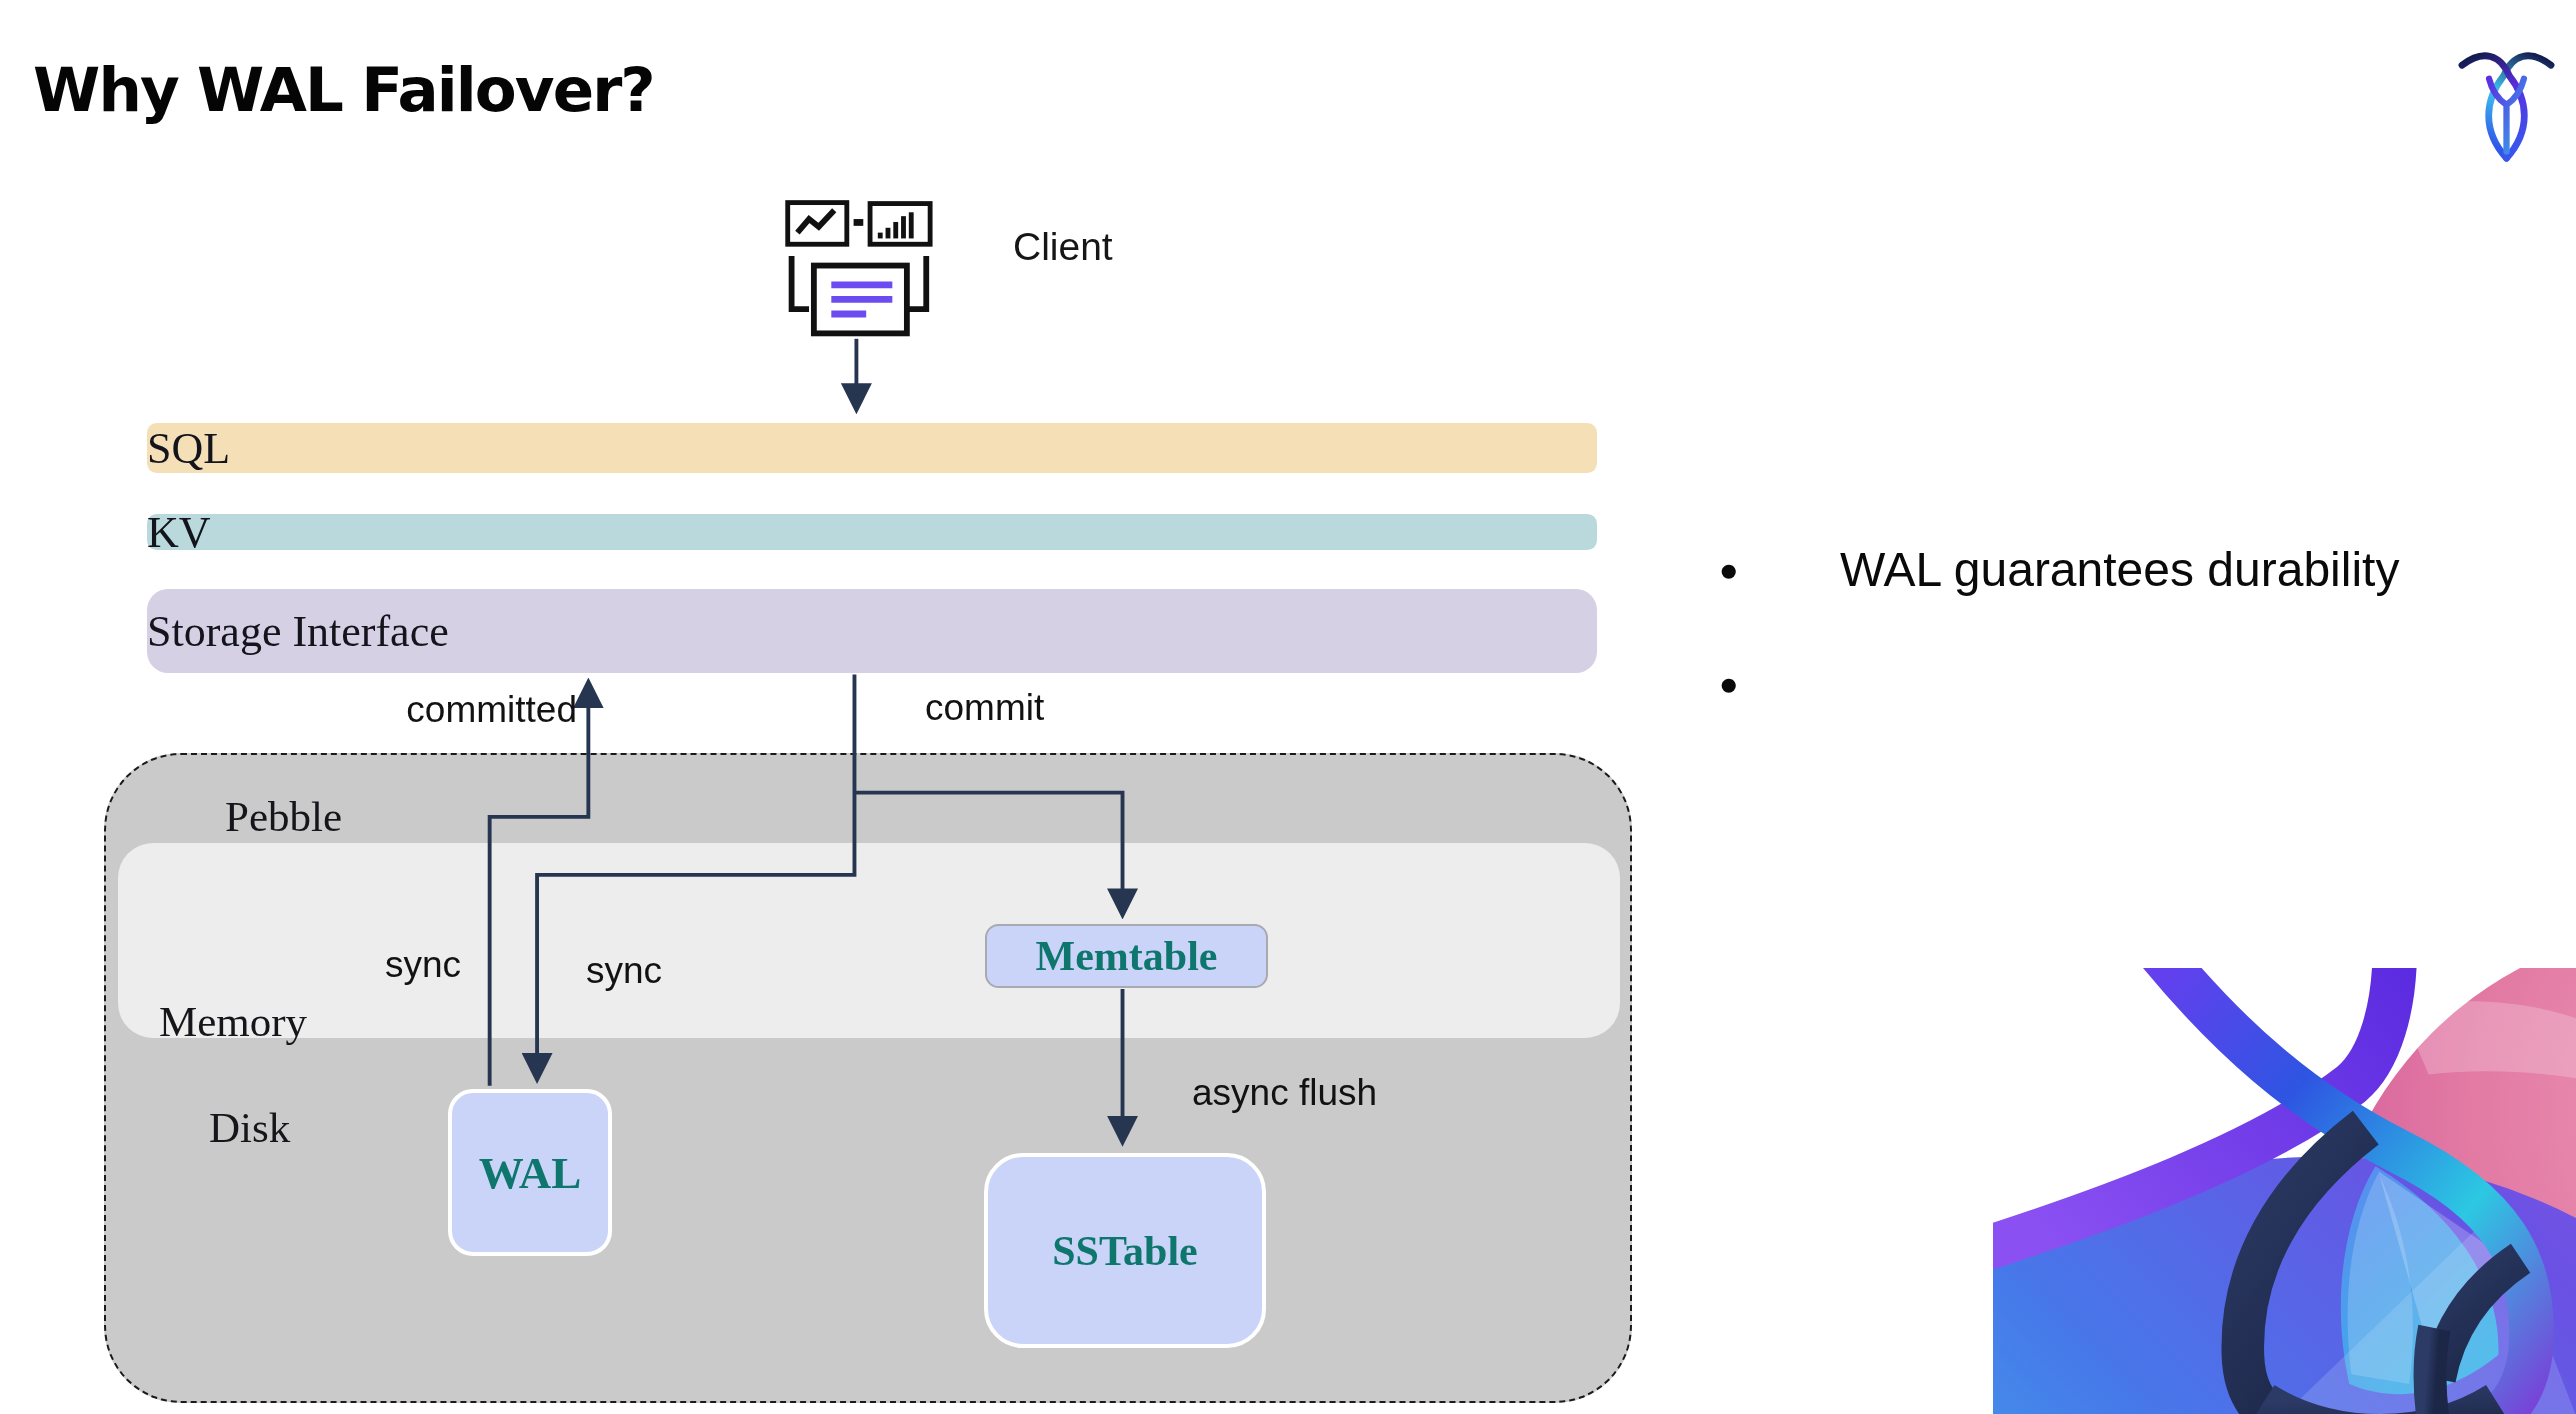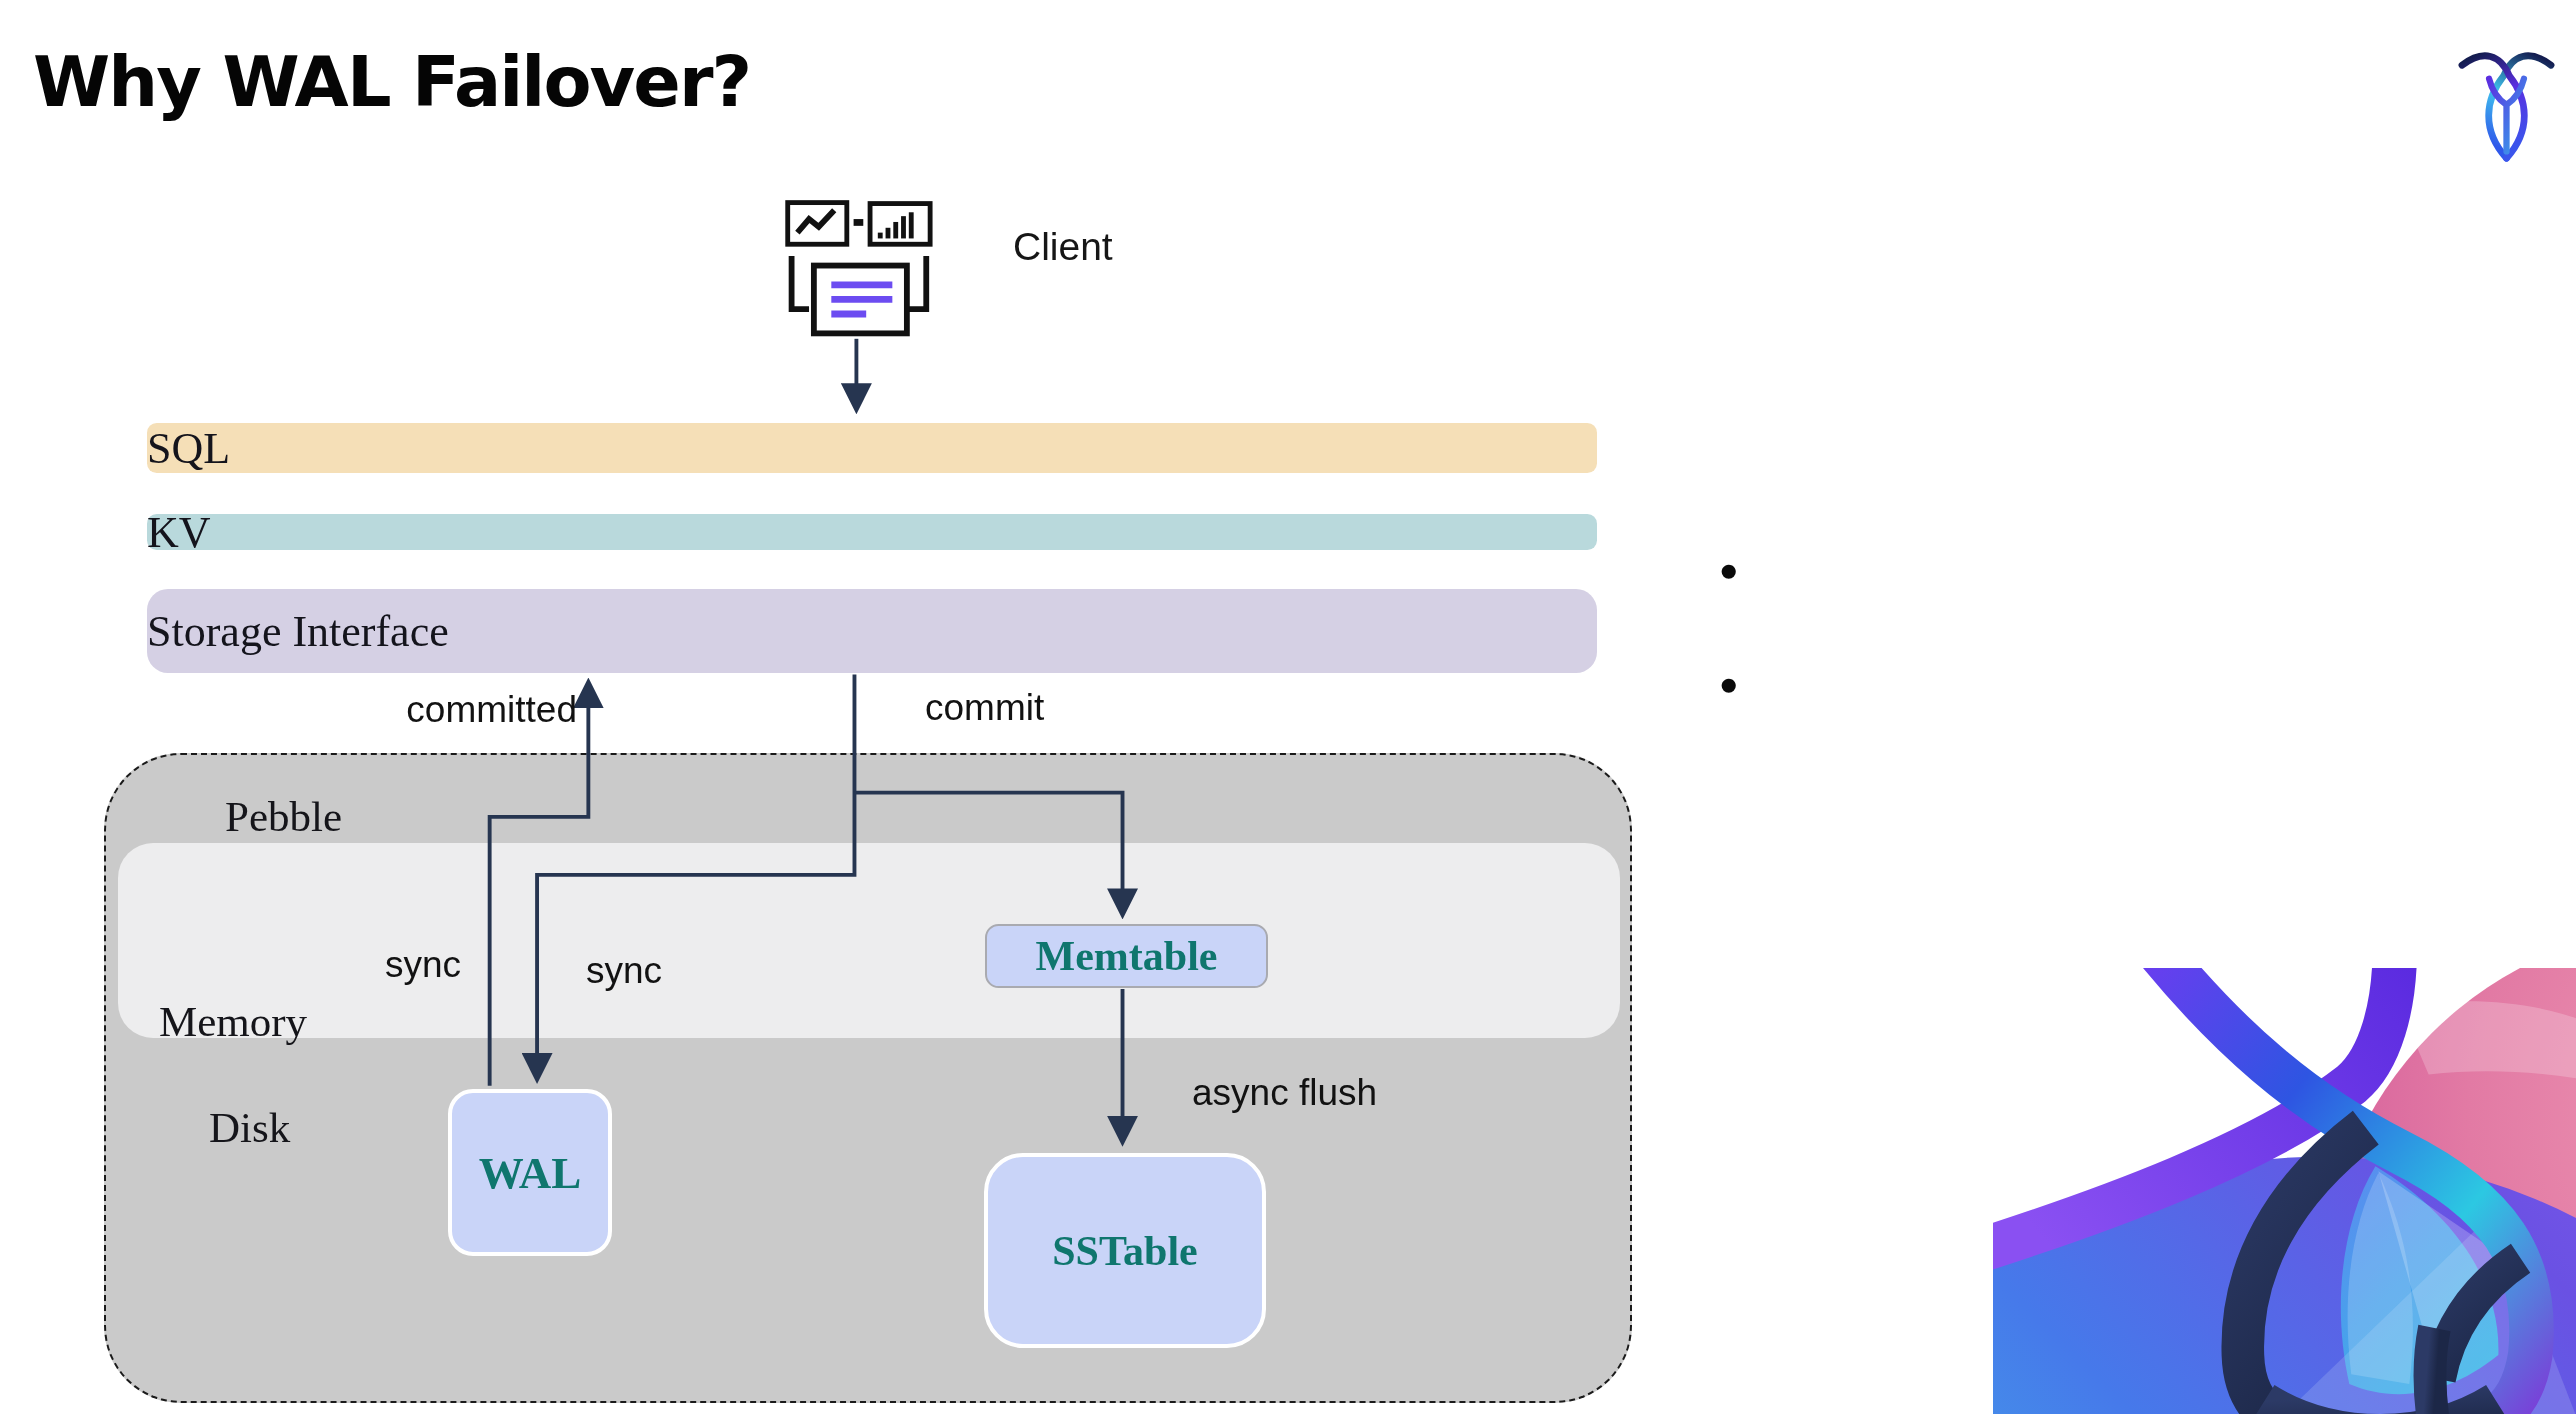--- a/index.html
+++ b/index.html
@@ -12,23 +12,23 @@
   html,body{width:2576px;height:1415px;}
   body{
     position:relative; width:2576px; height:1415px; background:#ffffff;
     font-family:"Liberation Sans", sans-serif; color:var(--text_dark);
     overflow:hidden;
   }
   .abs{position:absolute;}
 
   
   #title{
-    left:33px; top:41px; width:1548px;
+    left:33px; top:54px; width:1548px;
     font-family:"DejaVu Sans", sans-serif;
-    font-size:70px; font-weight:bold; letter-spacing:-1.9px;
+    font-size:61px; font-weight:bold; letter-spacing:-1.9px;
     color:var(--title_black);
   }
 
   
   #client-icon{ left:774px; top:190px; }
   #client-label{ left:1013px; top:225px; font-size:39px; color:#161616;}
 
   
   .layer-bar{
     left:147px; width:1450px; border-radius:9.7px;
@@ -182,20 +182,21 @@
 
 <div id="lbl-committed" class="abs edge-label">committed</div>
 <div id="lbl-commit" class="abs edge-label">commit</div>
 <div id="lbl-sync-left" class="abs edge-label">sync</div>
 <div id="lbl-sync-right" class="abs edge-label">sync</div>
 <div id="lbl-async" class="abs edge-label">async flush</div>
 
 <ul id="bullets" class="abs">
   <li>
     <span class="dot">●</span>
+    <span class="btxt">WAL guarantees durability</span>
   </li>
   <li>
     <span class="dot">●</span>
   </li>
 </ul>
 
 <div id="decor" class="abs">
   <svg width="583" height="447" viewBox="0 0 602 462">
     <defs>
       <radialGradient id="pinkG" cx="0.6" cy="0.25" r="0.9">

